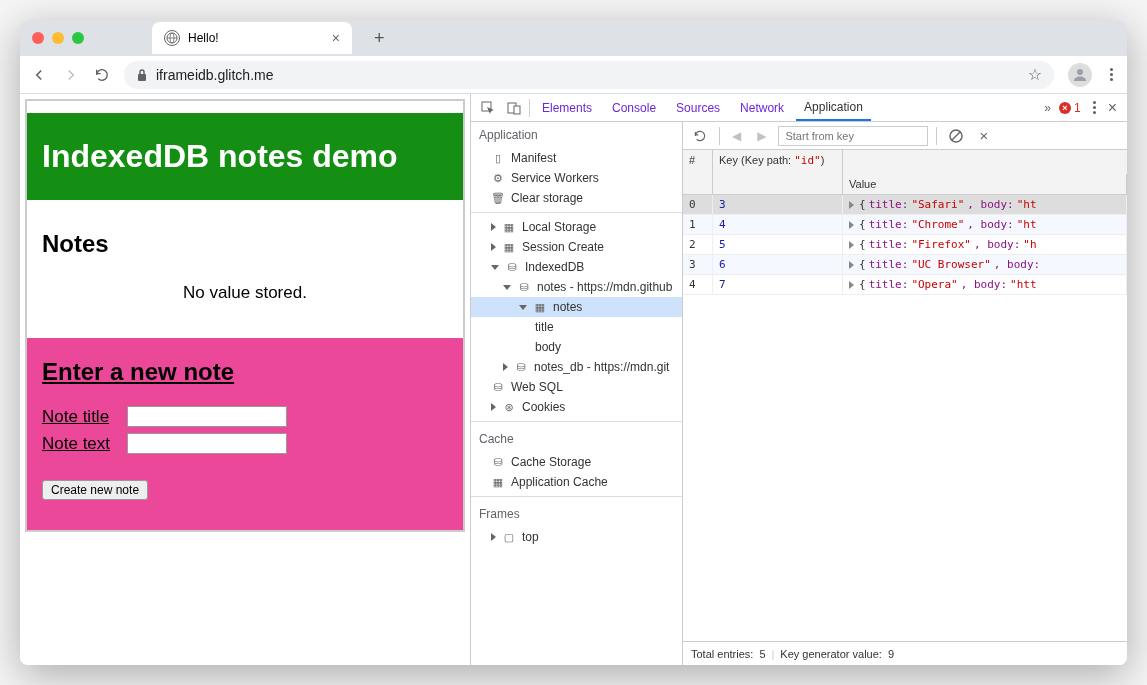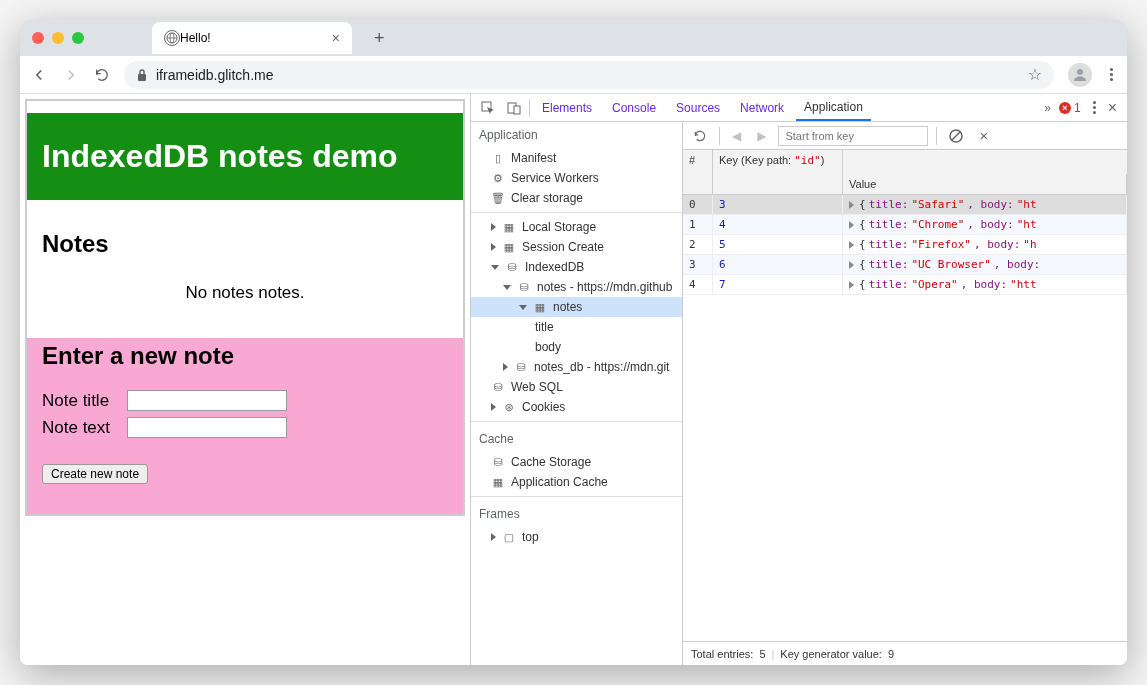--- a/index.html
+++ b/index.html
@@ -4,21 +4,21 @@
 <style>
 * { box-sizing: border-box; margin: 0; padding: 0; }
 body { font-family: -apple-system, BlinkMacSystemFont, "Segoe UI", Helvetica, Arial, sans-serif; background: #f5f5f5; padding: 20px; }
 .browser-window { width: 1107px; height: 645px; background: #fff; border-radius: 8px; box-shadow: 0 10px 40px rgba(0,0,0,0.3); overflow: hidden; display: flex; flex-direction: column; margin: 0 auto; }
 .titlebar { height: 36px; background: #dee1e6; display: flex; align-items: center; padding: 0 12px; gap: 8px; }
 .traffic-lights { display: flex; gap: 8px; }
 .tl { width: 12px; height: 12px; border-radius: 50%; }
 .tl-red { background: #ff5f57; }
 .tl-yellow { background: #febc2e; }
 .tl-green { background: #28c840; }
-.tab { background: #fff; border-radius: 8px 8px 0 0; padding: 6px 12px; display: flex; align-items: center; margin-left: 60px; min-width: 200px; height: 32px; }
+.tab { background: #fff; border-radius: 8px 8px 0 0; padding: 6px 12px; display: flex; align-items: center; gap: 8px; margin-left: 60px; min-width: 200px; height: 32px; }
 .tab-favicon { width: 16px; height: 16px; border: 1.5px solid #666; border-radius: 50%; display: flex; align-items: center; justify-content: center; font-size: 9px; color: #666; }
 .tab-title { font-size: 12px; flex: 1; }
 .tab-close { color: #666; font-size: 14px; cursor: pointer; }
 .newtab { color: #555; font-size: 18px; margin-left: 14px; cursor: pointer; }
 .toolbar { height: 38px; background: #fff; display: flex; align-items: center; padding: 0 10px; gap: 14px; border-bottom: 1px solid #ddd; }
 .nav-btn { color: #5f6368; cursor: pointer; display: flex; align-items: center; }
 .addr-bar { flex: 1; background: #f1f3f4; border-radius: 16px; height: 28px; display: flex; align-items: center; padding: 0 12px; gap: 8px; }
 .lock { color: #5f6368; font-size: 12px; }
 .addr-text { font-size: 14px; color: #202124; flex: 1; }
 .star { color: #5f6368; font-size: 16px; }
@@ -26,21 +26,21 @@
 .kebab { color: #5f6368; display: flex; flex-direction: column; gap: 2px; padding: 4px; }
 .kebab span { width: 3px; height: 3px; background: #5f6368; border-radius: 50%; }
 .content { flex: 1; display: flex; overflow: hidden; }
 .page { width: 450px; background: #fff; padding: 5px; overflow: auto; }
 .page-inner { border: 2px solid #ccc; }
 .page-header { background: #148f14; color: #fff; padding: 25px 15px; margin-top: 12px; }
 .page-header h1 { font-size: 32px; font-weight: bold; }
 .page-body { padding: 15px; background: #fff; }
 .page-body h2 { font-size: 24px; font-weight: bold; margin: 15px 0; }
 .no-notes { text-align: center; font-size: 17px; padding: 10px 0 20px; }
-.form-section { background: #f9a8d4; padding: 4px 15px 30px; }
+.form-section { background: #ec4899; padding: 20px 15px 30px; text-decoration: underline; }
 .form-section h2 { font-size: 24px; font-weight: bold; margin-bottom: 20px; }
 .form-row { display: flex; align-items: flex-end; margin-bottom: 6px; }
 .form-label { font-size: 17px; width: 85px; }
 .form-input { border: 1px solid #999; padding: 2px 4px; width: 160px; font-size: 13px; background: #fff; }
 .form-btn { background: #eee; border: 1px solid #999; padding: 2px 8px; font-size: 12px; margin-top: 20px; border-radius: 3px; cursor: pointer; }
 .devtools { flex: 1; display: flex; flex-direction: column; border-left: 1px solid #ccc; font-size: 12px; background: #fff; }
 .dt-tabs { height: 28px; display: flex; align-items: center; border-bottom: 1px solid #ccc; padding: 0 6px; gap: 4px; }
 .dt-tab-btn { padding: 0 8px; height: 26px; display: flex; align-items: center; color: #6d28d9; cursor: pointer; }
 .dt-tab-btn.active { color: #333; border-bottom: 2px solid #1a73e8; margin-bottom: -1px; }
 .dt-icon { color: #666; padding: 0 4px; cursor: pointer; display: flex; align-items: center; }
@@ -152,21 +152,21 @@
 
   <div class="content">
 
     <div class="page">
       <div class="page-inner">
         <div class="page-header">
           <h1>IndexedDB notes demo</h1>
         </div>
         <div class="page-body">
           <h2>Notes</h2>
-          <div class="no-notes">No notes notes.</div>
+          <div class="no-notes">No value stored.</div>
         </div>
         <div class="form-section">
           <h2>Enter a new note</h2>
           <div class="form-row">
             <span class="form-label">Note title</span>
             <input class="form-input" style="">
           </div>
           <div class="form-row">
             <span class="form-label">Note text</span>
             <input class="form-input" style="">

